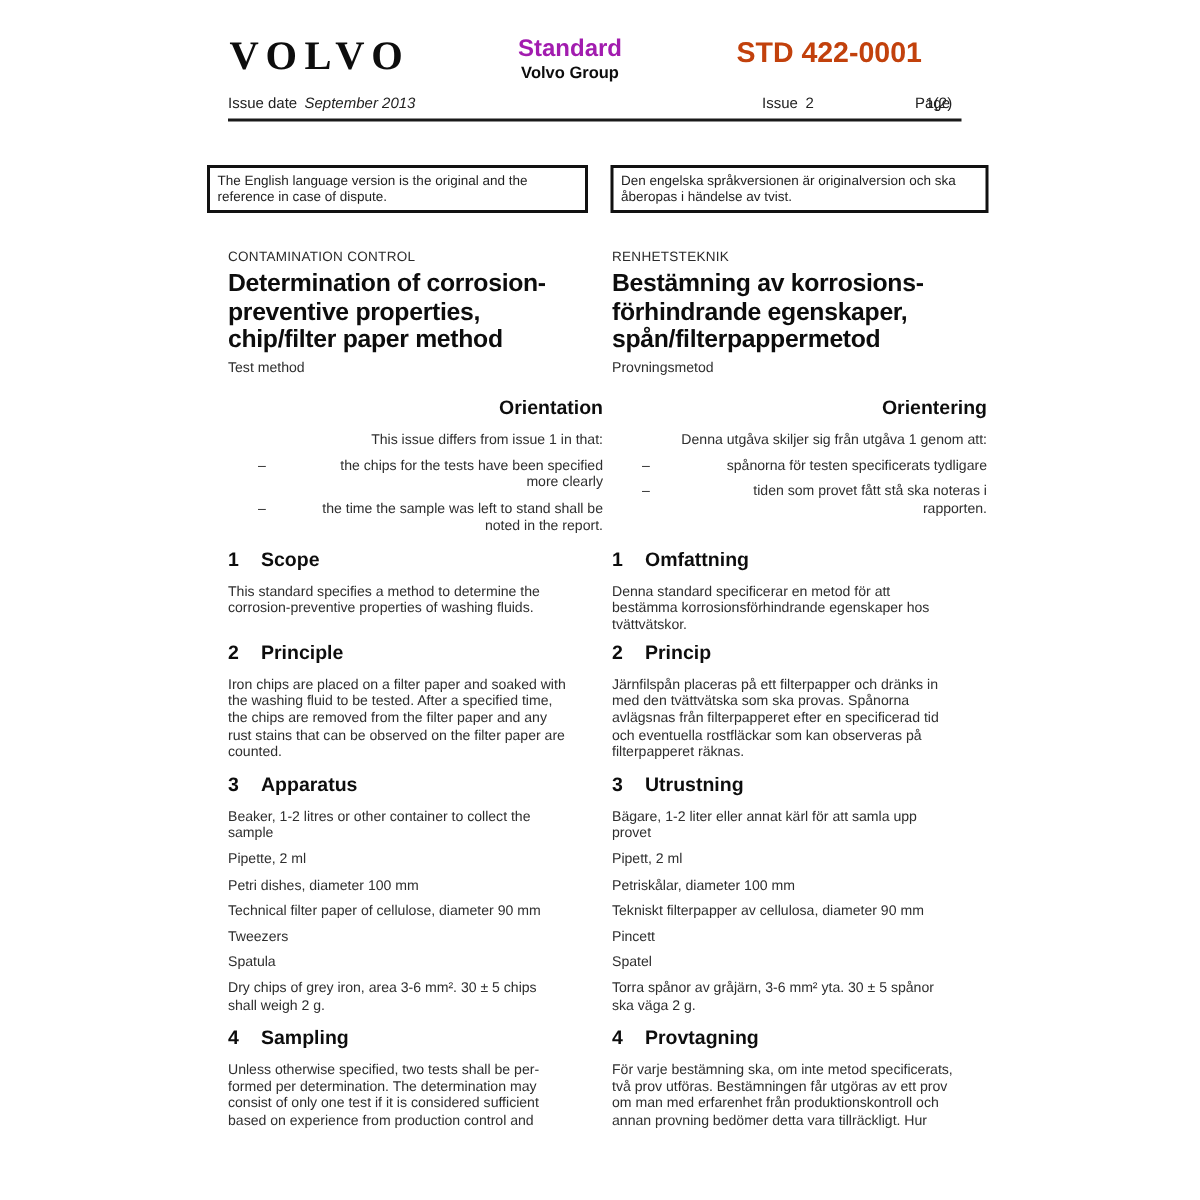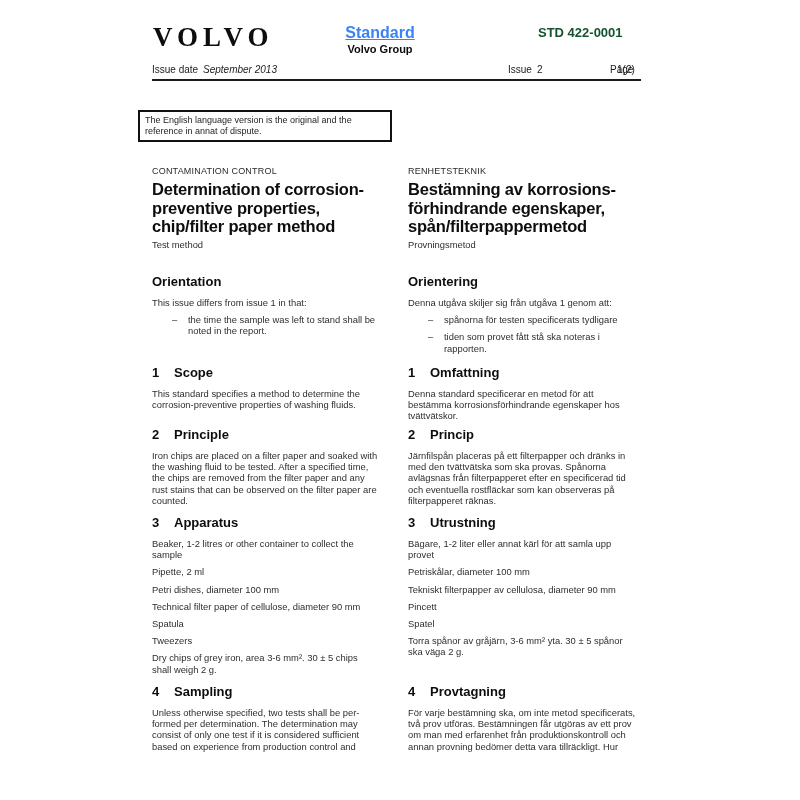--- a/index.html
+++ b/index.html
@@ -9,23 +9,23 @@
   }
   .page { position:relative; width:800px; height:612px; background:#fff; }
 
   
   .logo {
     position:absolute; left:153px; top:22px;
     font-family:"Liberation Serif", serif; font-weight:700;
     font-size:27px; letter-spacing:5px; color:#0d0d0d;
   }
   .hdr-center { position:absolute; left:310px; top:24px; width:140px; text-align:center; }
-  .hdr-doctype { font-size:16px; font-weight:700; color:#3b82f6;text-decoration:underline; }
+  .hdr-doctype { font-size:16px; font-weight:700; color:#a21caf; }
   .hdr-org { font-size:11px; font-weight:700; color:#0d0d0d; margin-top:1px; }
-  .hdr-docnum { position:absolute; left:538px; top:25px; font-size:13px; font-weight:700; color:#14532d; }
+  .hdr-docnum { position:absolute; left:491px; top:25px; font-size:19px; font-weight:700; color:#c2410c; }
 
   .issue-row { position:absolute; top:64px; left:0; width:800px; font-size:10px; color:#222; }
   .issue-row span { position:absolute; white-space:nowrap; }
   .i-datelabel { left:152px; }
   .i-datevalue { left:203px;font-style:italic; }
   .i-issuelabel { left:508px; }
   .i-issuevalue { left:537px; }
   .i-pagelabel  { left:610px; }
   .i-pagevalue  { left:617px; }
 
@@ -40,21 +40,21 @@
   .notice-en { left:138px; width:240px; }
   .notice-sv { left:407px; width:238px; }
 
   
   .col { position:absolute; top:150px; width:250px; height:650px; }
   .col-en { left:152px; }
   .col-sv { left:408px; }
 
   .sec { position:absolute; left:0; width:100%; }
   .sec-head   { top:16px; }
-  .sec-orient { top:124px; }
+  .sec-orient { top:114px;text-align:right; }
   .sec-1 { top:215px; }
   .sec-2 { top:277px; }
   .sec-3 { top:365px; }
   .sec-4 { top:534px; }
 
   .category { font-size:9px; letter-spacing:0.2px; color:#2a2a2a; }
   .title {
     margin-top:4px; font-size:16.5px; font-weight:700; line-height:18.5px;
     letter-spacing:-0.2px; white-space:pre; color:#0d0d0d;
   }
@@ -87,35 +87,39 @@
     <span class="i-datevalue">September 2013</span>
     <span class="i-issuelabel">Issue</span>
     <span class="i-issuevalue">2</span>
     <span class="i-pagelabel">Page</span>
     <span class="i-pagevalue">1(2)</span>
   </div>
 
   <div class="rule"></div>
 
   <div class="notice notice-en">The English language version is the original and the
-reference in annat of dispute.</div>
+reference in case of dispute.</div>
+  <div class="notice notice-sv">Den engelska språkversionen är originalversion och ska
+åberopas i händelse av tvist.</div>
 
   <div class="col col-en">
     <div class="sec sec-head">
       <div class="category">CONTAMINATION CONTROL</div>
       <div class="title">Determination of corrosion-
 preventive properties,
 chip/filter paper method</div>
       <div class="subtitle">Test method</div>
     </div>
 
     <div class="sec sec-orient">
       <div class="h2">Orientation</div>
       <p class="intro">This issue differs from issue 1 in that:</p>
       <div class="bullets">
+          <p>the chips for the tests have been specified
+more clearly</p>
           <p>the time the sample was left to stand shall be
 noted in the report.</p>
         </div>
     </div>
 
     <div class="sec sec-1">
       <div class="h2"><span class="num">1</span><span>Scope</span></div>
       <div class="body">
           <p>This standard specifies a method to determine the
 corrosion-preventive properties of washing fluids.</p>
@@ -134,22 +138,22 @@
     </div>
 
     <div class="sec sec-3">
       <div class="h2"><span class="num">3</span><span>Apparatus</span></div>
       <div class="body">
           <p>Beaker, 1-2 litres or other container to collect the
 sample</p>
           <p>Pipette, 2 ml</p>
           <p>Petri dishes, diameter 100 mm</p>
           <p>Technical filter paper of cellulose, diameter 90 mm</p>
+          <p>Tweezers</p>
           <p>Spatula</p>
-          <p>Tweezers</p>
           <p>Dry chips of grey iron, area 3-6 mm². 30 ± 5 chips
 shall weigh 2 g.</p>
         </div>
     </div>
 
     <div class="sec sec-4">
       <div class="h2"><span class="num">4</span><span>Sampling</span></div>
       <div class="body">
           <p>Unless otherwise specified, two tests shall be per-
 formed per determination. The determination may
@@ -196,20 +200,21 @@
 och eventuella rostfläckar som kan observeras på
 filterpapperet räknas.</p>
         </div>
     </div>
 
     <div class="sec sec-3">
       <div class="h2"><span class="num">3</span><span>Utrustning</span></div>
       <div class="body">
           <p>Bägare, 1-2 liter eller annat kärl för att samla upp
 provet</p>
+          <p>Pipett, 2 ml</p>
           <p>Petriskålar, diameter 100 mm</p>
           <p>Tekniskt filterpapper av cellulosa, diameter 90 mm</p>
           <p>Pincett</p>
           <p>Spatel</p>
           <p>Torra spånor av gråjärn, 3-6 mm² yta. 30 ± 5 spånor
 ska väga 2 g.</p>
         </div>
     </div>
 
     <div class="sec sec-4">

